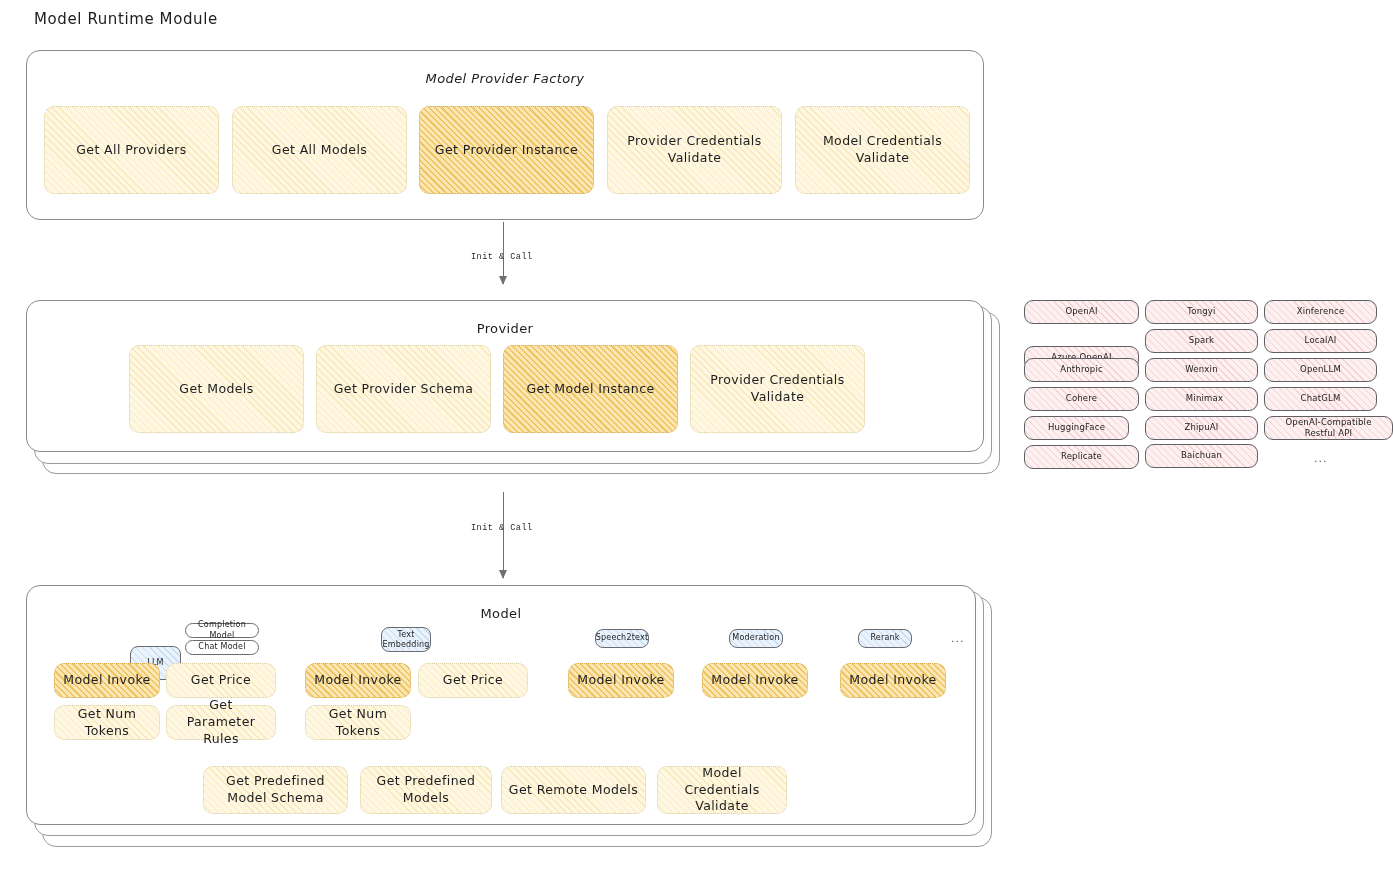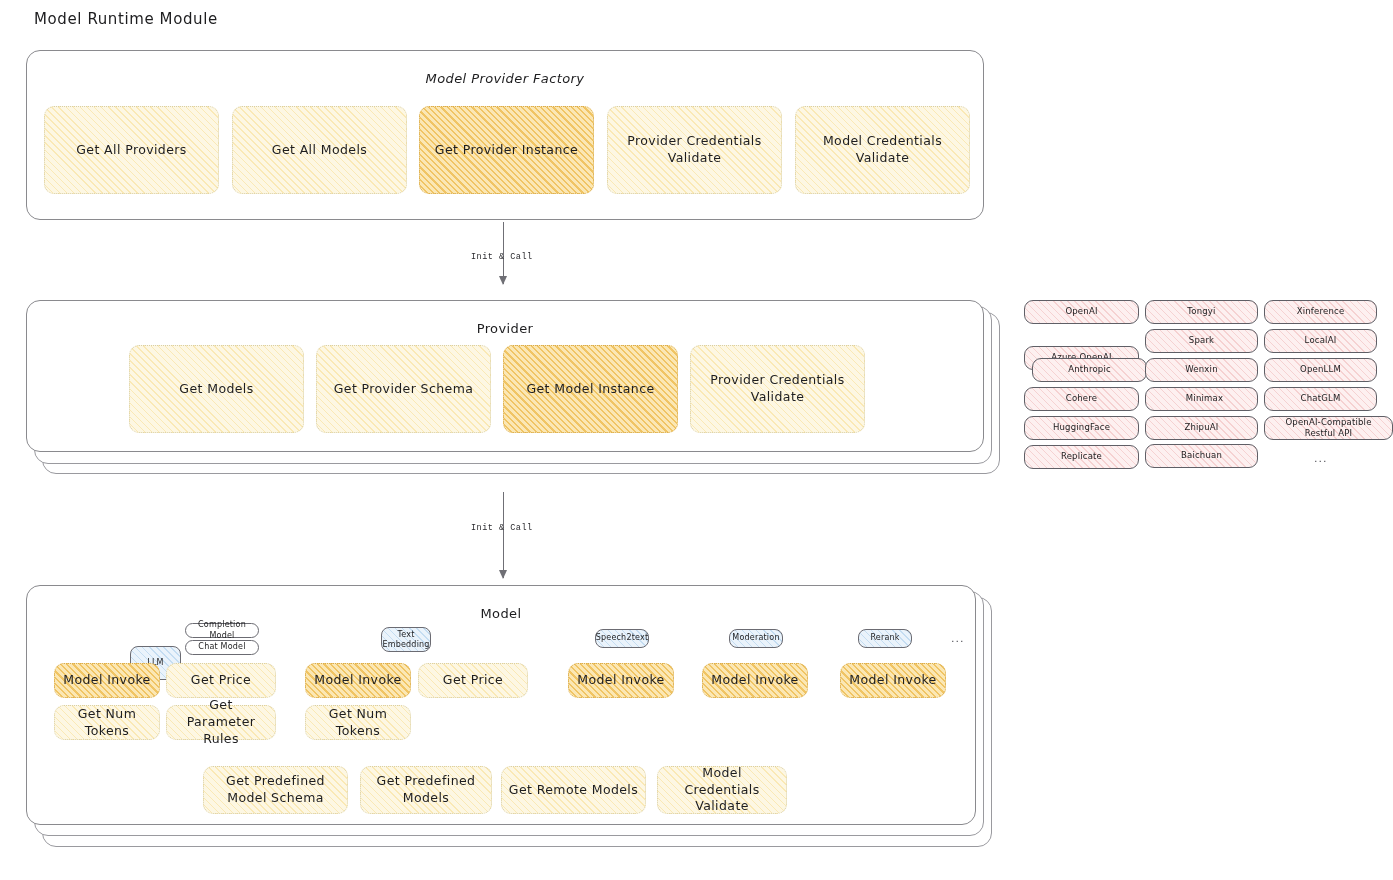--- a/index.html
+++ b/index.html
@@ -147,23 +147,23 @@
   </div>
   <div class="hbox fill-cream" style="left:129px;top:345px;width:175px;height:88px;z-index:4;">Get Models</div>
   <div class="hbox fill-cream" style="left:316px;top:345px;width:175px;height:88px;z-index:4;">Get Provider Schema</div>
   <div class="hbox fill-amber" style="left:503px;top:345px;width:175px;height:88px;z-index:4;">Get Model Instance</div>
   <div class="hbox fill-cream" style="left:690px;top:345px;width:175px;height:88px;z-index:4;">Provider Credentials Validate</div>
 
   <div style="position:absolute;left:1024px;top:300px;">
 
     <div class="hbox fill-rose" style="left:0px;top:0px;width:115px;height:24px;">OpenAI</div>
     <div class="hbox fill-rose" style="left:0px;top:29px;width:115px;height:24px;margin-top:17px;">Azure OpenAI</div>
-    <div class="hbox fill-rose" style="left:8px;top:58px;width:115px;height:24px;">Anthropic</div>
+    <div class="hbox fill-rose" style="left:0px;top:58px;width:115px;height:24px;">Anthropic</div>
     <div class="hbox fill-rose" style="left:0px;top:87px;width:115px;height:24px;">Cohere</div>
-    <div class="hbox fill-rose" style="left:0px;top:116px;width:115px;height:24px;">HuggingFace</div>
+    <div class="hbox fill-rose" style="left:0px;top:116px;width:105px;height:24px;">HuggingFace</div>
     <div class="hbox fill-rose" style="left:0px;top:145px;width:115px;height:24px;">Replicate</div>
 
     <div class="hbox fill-rose" style="left:121px;top:0px;width:113px;height:24px;">Tongyi</div>
     <div class="hbox fill-rose" style="left:121px;top:29px;width:113px;height:24px;">Spark</div>
     <div class="hbox fill-rose" style="left:121px;top:58px;width:113px;height:24px;">Wenxin</div>
     <div class="hbox fill-rose" style="left:121px;top:87px;width:113px;height:24px;padding-left:12px;">Minimax</div>
     <div class="hbox fill-rose" style="left:121px;top:116px;width:113px;height:24px;">ZhipuAI</div>
     <div class="hbox fill-rose" style="left:121px;top:144px;width:113px;height:24px;">Baichuan</div>
 
     <div class="hbox fill-rose" style="left:240px;top:0px;width:113px;height:24px;">Xinference</div>

